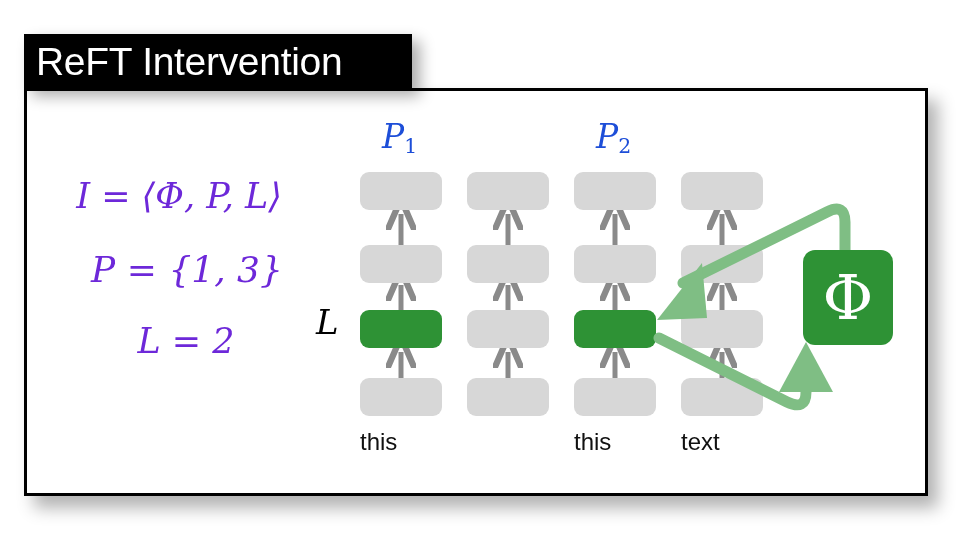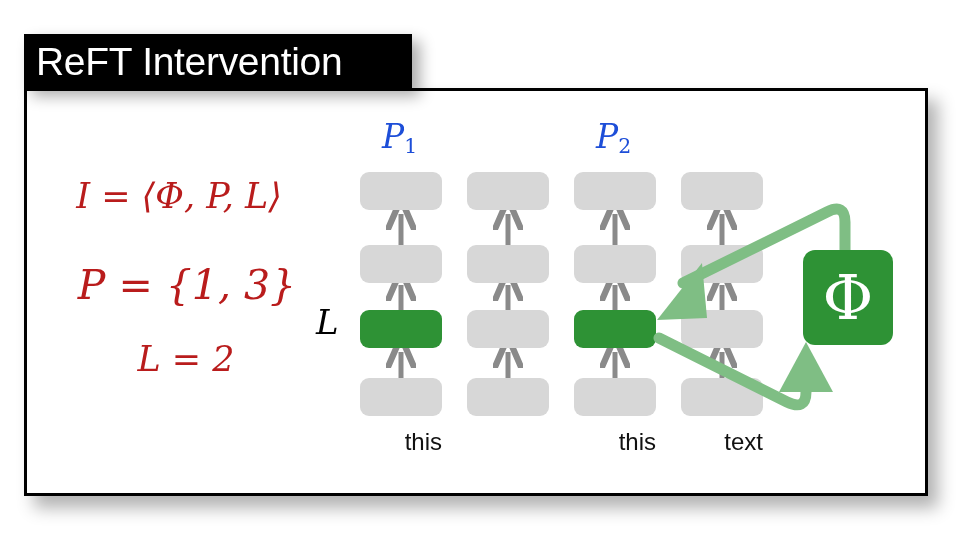--- a/index.html
+++ b/index.html
@@ -64,27 +64,27 @@
   .formulas {
     position: absolute;
     left: 36px;
     top: 178px;
     width: 290px;
     z-index: 4;
   }
   .formula {
     font-family: "DejaVu Serif", "Liberation Serif", serif;
     font-style: italic;
-    color: #b91c1c;
+    color: #6d28d9;
     text-align: center;
     white-space: nowrap;
     line-height: 1.05;
   }
   .formula-1 { font-size: 35px; margin-left: -4px; }
-  .formula-2 { font-size: 41px; margin-top: 49px; margin-left: 12px;}
+  .formula-2 { font-size: 36px; margin-top: 36px; margin-left: 12px;}
   .formula-3 { font-size: 35px; margin-top: 34px; margin-left: 10px;}
 
   
   .l-label {
     position: absolute;
     left: 316px;
     top: 302px;
     font-family: "DejaVu Serif", "Liberation Serif", serif;
     font-style: italic;
     font-size: 34px;
@@ -119,21 +119,21 @@
     border-radius: 9px;
     background: #d7d7d7;
   }
   .blk.green { background: #2e9235; }
 
   
   .token {
     position: absolute;
     top: 428px;
     width: 82px;
-    text-align: right;
+    text-align: left;
     font-family: "Liberation Sans", sans-serif;
     font-size: 24px;
     color: #111111;
     z-index: 4;
   }
 
   svg.layer {
     position: absolute;
     left: 0; top: 0;
     width: 960px; height: 541px;

